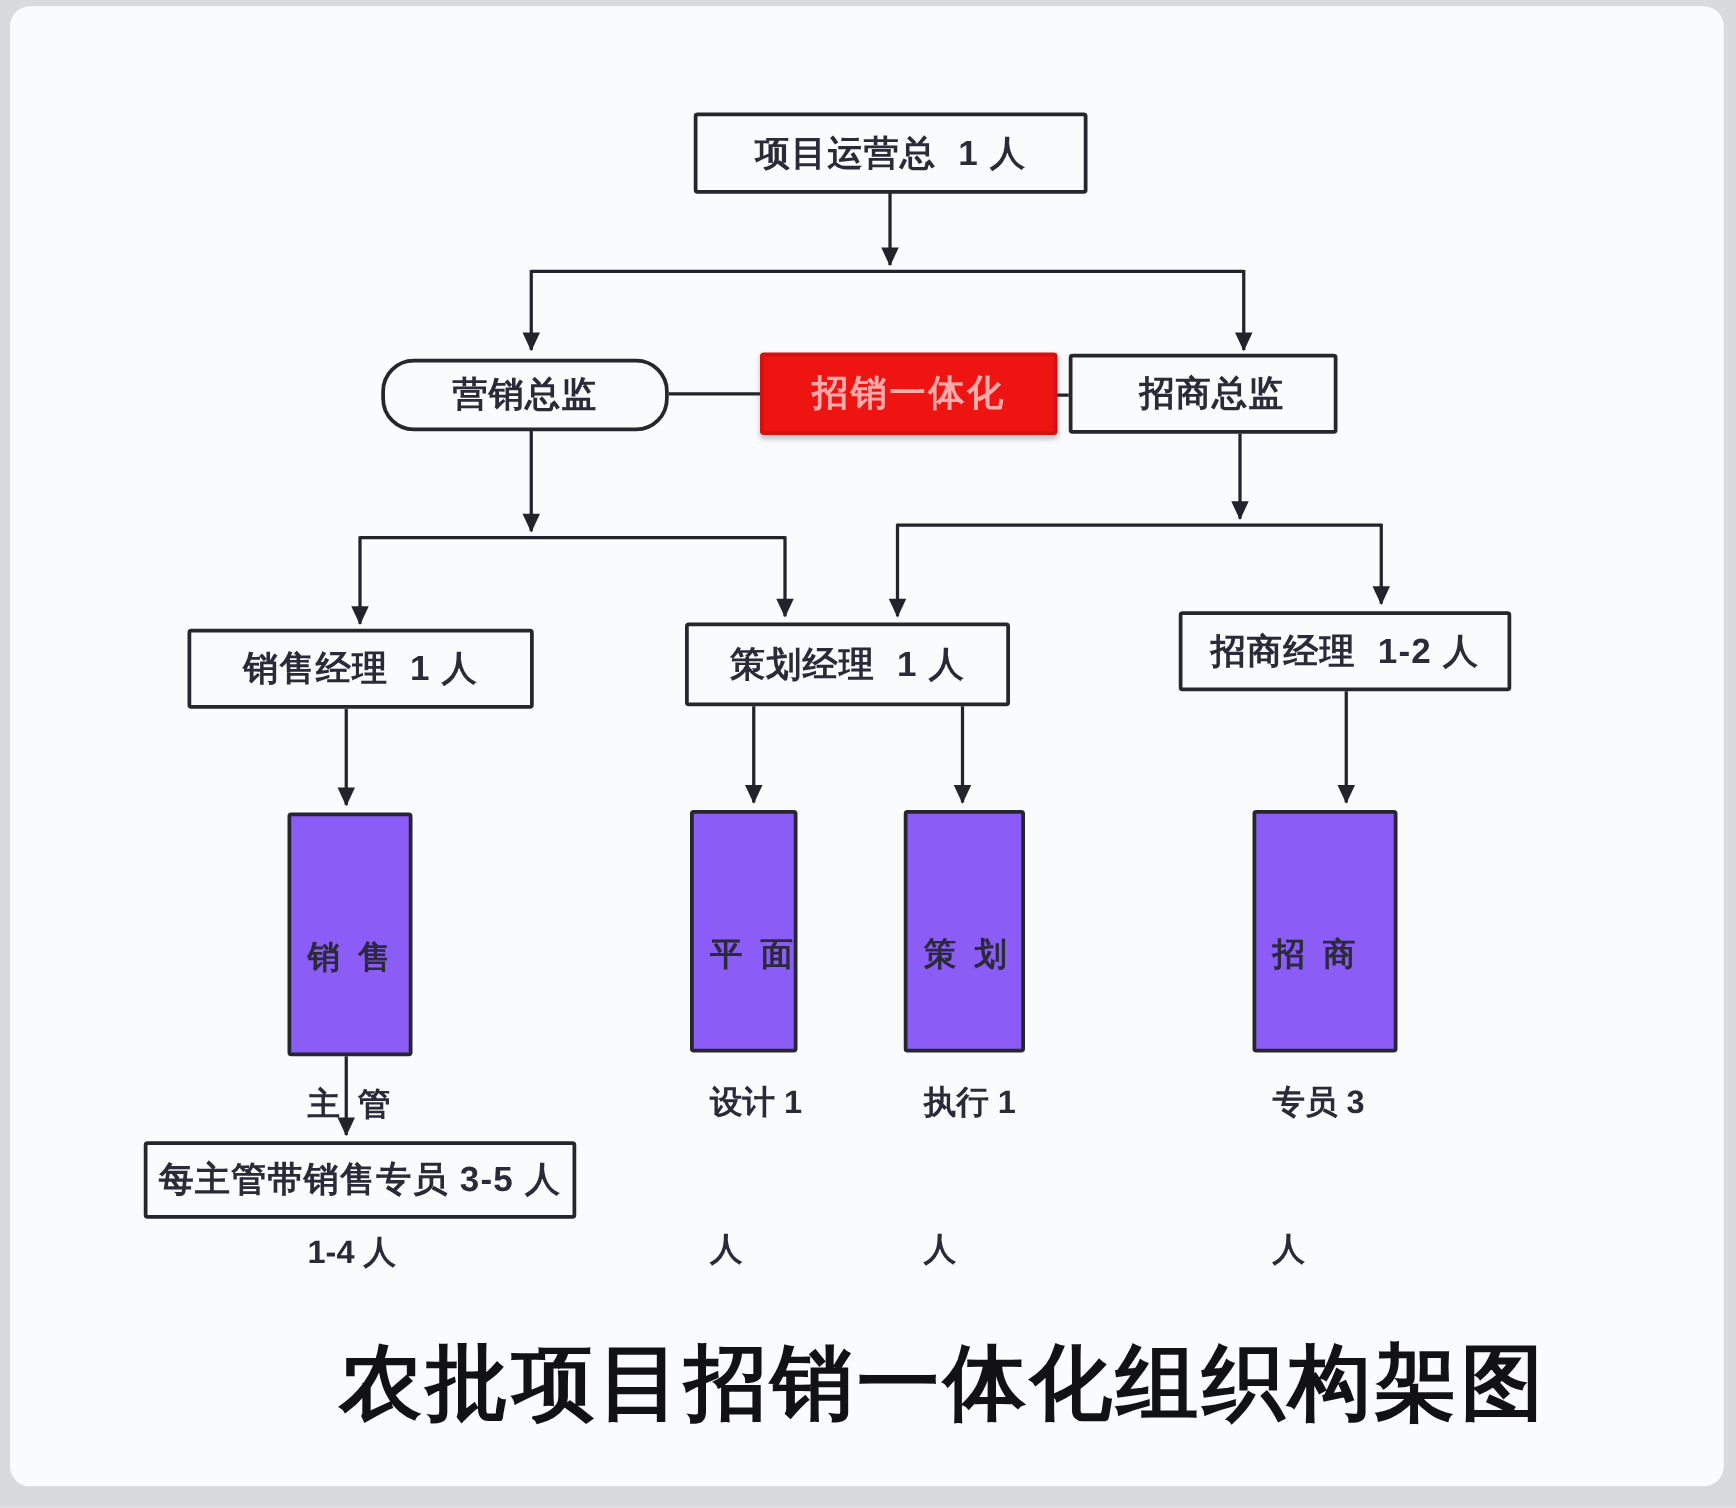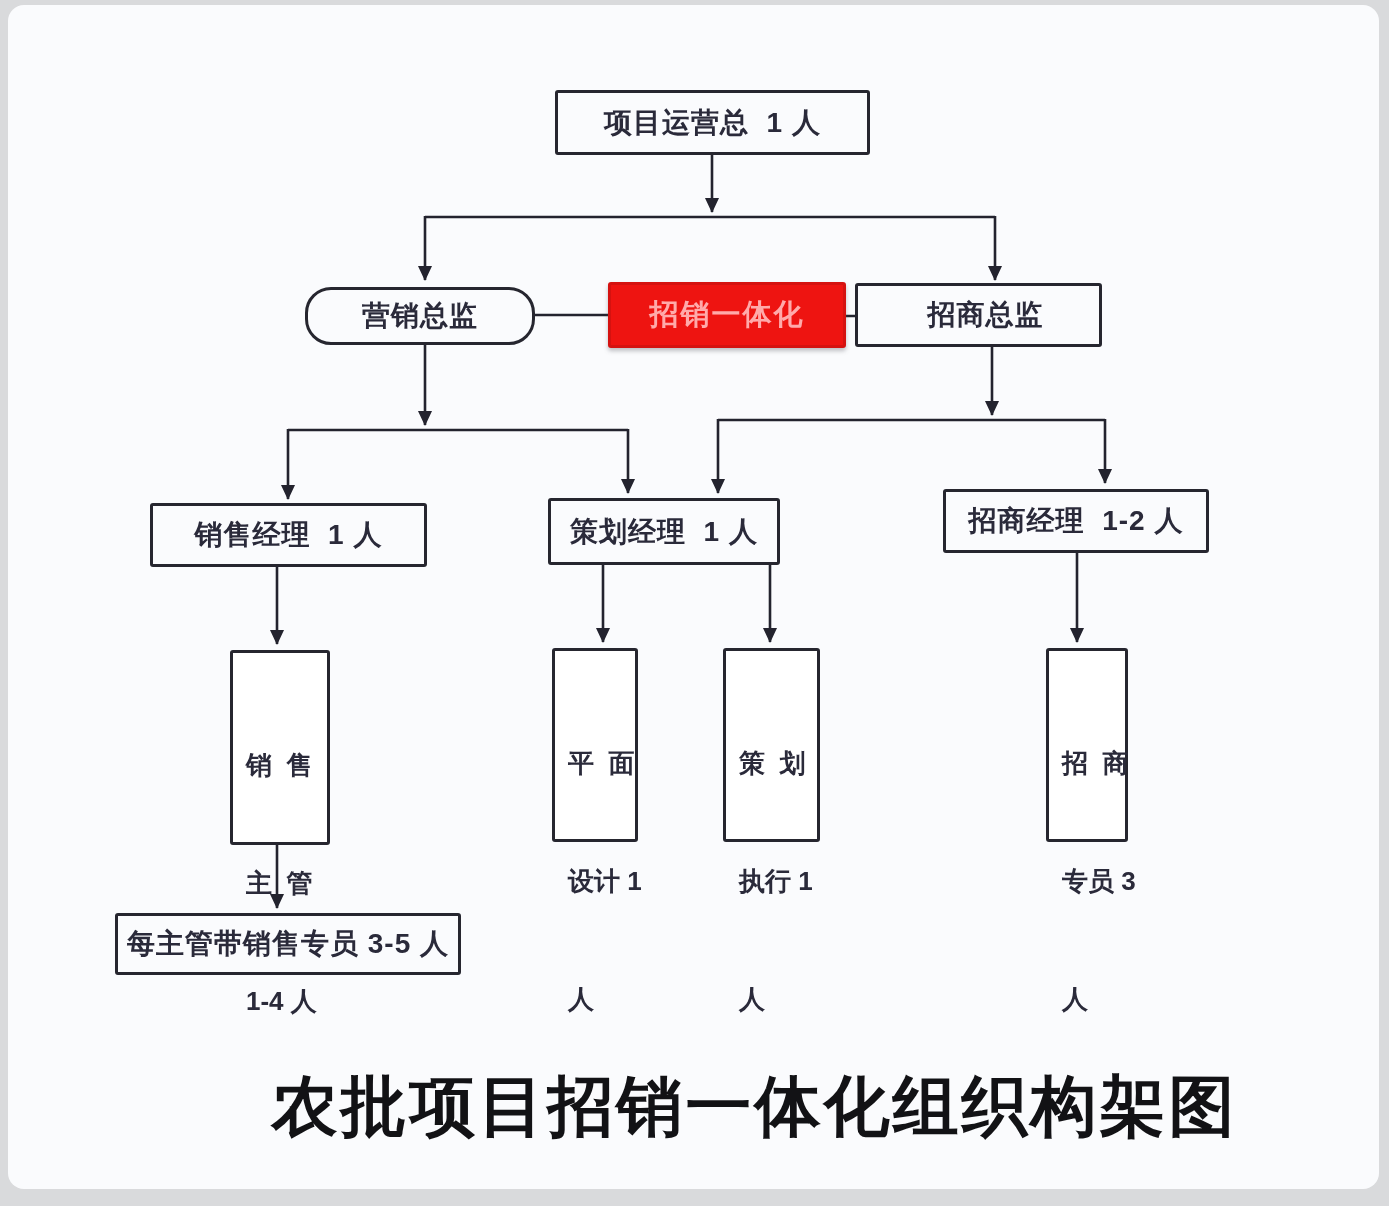--- a/index.html
+++ b/index.html
@@ -48,21 +48,21 @@
     box-shadow: 0 3px 4px rgba(80,80,90,.35);
     font-size: 29px;
     letter-spacing: 2px;
   }
   .vnode {
     position: absolute;
     z-index: 2;
     box-sizing: border-box;
     border: 3px solid #26262f;
     border-radius: 3px;
-    background: #ffffff;
+    background: #8b5cf6;
     color: #2a2a3a;
     font-weight: bold;
     font-size: 26px;
     padding: 22px 0 0 13px;
     white-space: pre;
   }
   .vnode .vline {
     line-height: 56px;
     white-space: pre;
   }
@@ -119,25 +119,25 @@
     <line x1="277" y1="845" x2="277" y2="908" marker-end="url(#arrow)"></line>
   </g>
 </svg>
 
 <div class="node node-lg" style="left:555px; top:90px; width:315px; height:65px;">项目运营总  1 人</div>
 
 <div class="node node-lg" style="left:305px; top:287px; width:230px; height:58px;border-radius:26px;">营销总监</div>
 
 <div class="node node-red" style="left:608px; top:282px; width:238px; height:66px;">招销一体化</div>
 
-<div class="node node-lg" style="left:855px; top:283px; width:247px; height:64px;padding-left:14px;">招商总监</div>
+<div class="node node-lg" style="left:855px; top:283px; width:215px; height:64px;padding-left:14px;">招商总监</div>
 
 <div class="node node-lg" style="left:150px; top:503px; width:277px; height:64px;">销售经理  1 人</div>
 
-<div class="node node-lg" style="left:548px; top:498px; width:232px; height:67px;">策划经理  1 人</div>
+<div class="node node-lg" style="left:548px; top:498px; width:260px; height:67px;">策划经理  1 人</div>
 
 <div class="node node-lg" style="left:943px; top:489px; width:266px; height:64px;">招商经理  1-2 人</div>
 
 <div class="vnode" style="left:230px; top:650px; width:100px; height:195px;">
   <div class="vline">销  售</div>
   <div class="vline">主  管</div>
   <div class="vline">1-4 人</div>
 </div>
 
 <div class="vnode" style="left:552px; top:648px; width:86px; height:194px;">
@@ -145,21 +145,21 @@
   <div class="vline">设计 1</div>
   <div class="vline">人</div>
 </div>
 
 <div class="vnode" style="left:723px; top:648px; width:97px; height:194px;">
   <div class="vline">策  划</div>
   <div class="vline">执行 1</div>
   <div class="vline">人</div>
 </div>
 
-<div class="vnode" style="left:1046px; top:648px; width:82px; height:194px;">
+<div class="vnode" style="left:1002px; top:648px; width:116px; height:194px;">
   <div class="vline">招  商</div>
   <div class="vline">专员 3</div>
   <div class="vline">人</div>
 </div>
 
 <div class="node node-lg" style="left:115px; top:913px; width:346px; height:62px;">每主管带销售专员 3-5 人</div>
 
 <div class="big-title">农批项目招销一体化组织构架图</div>
 
 </body></html>

